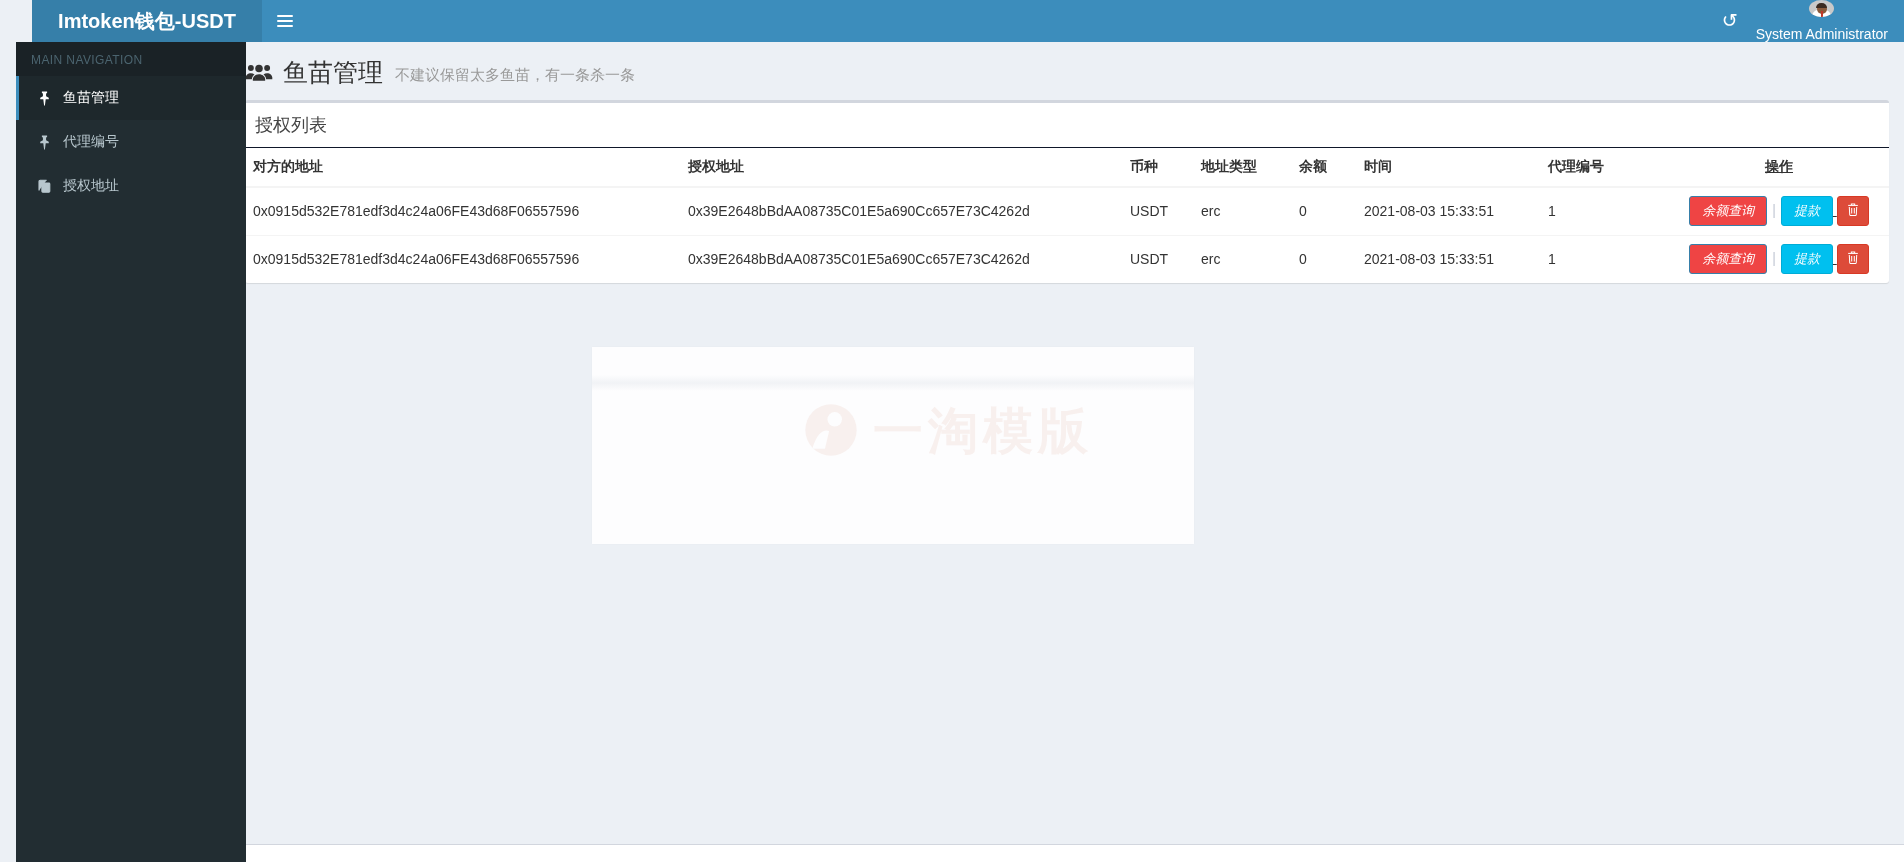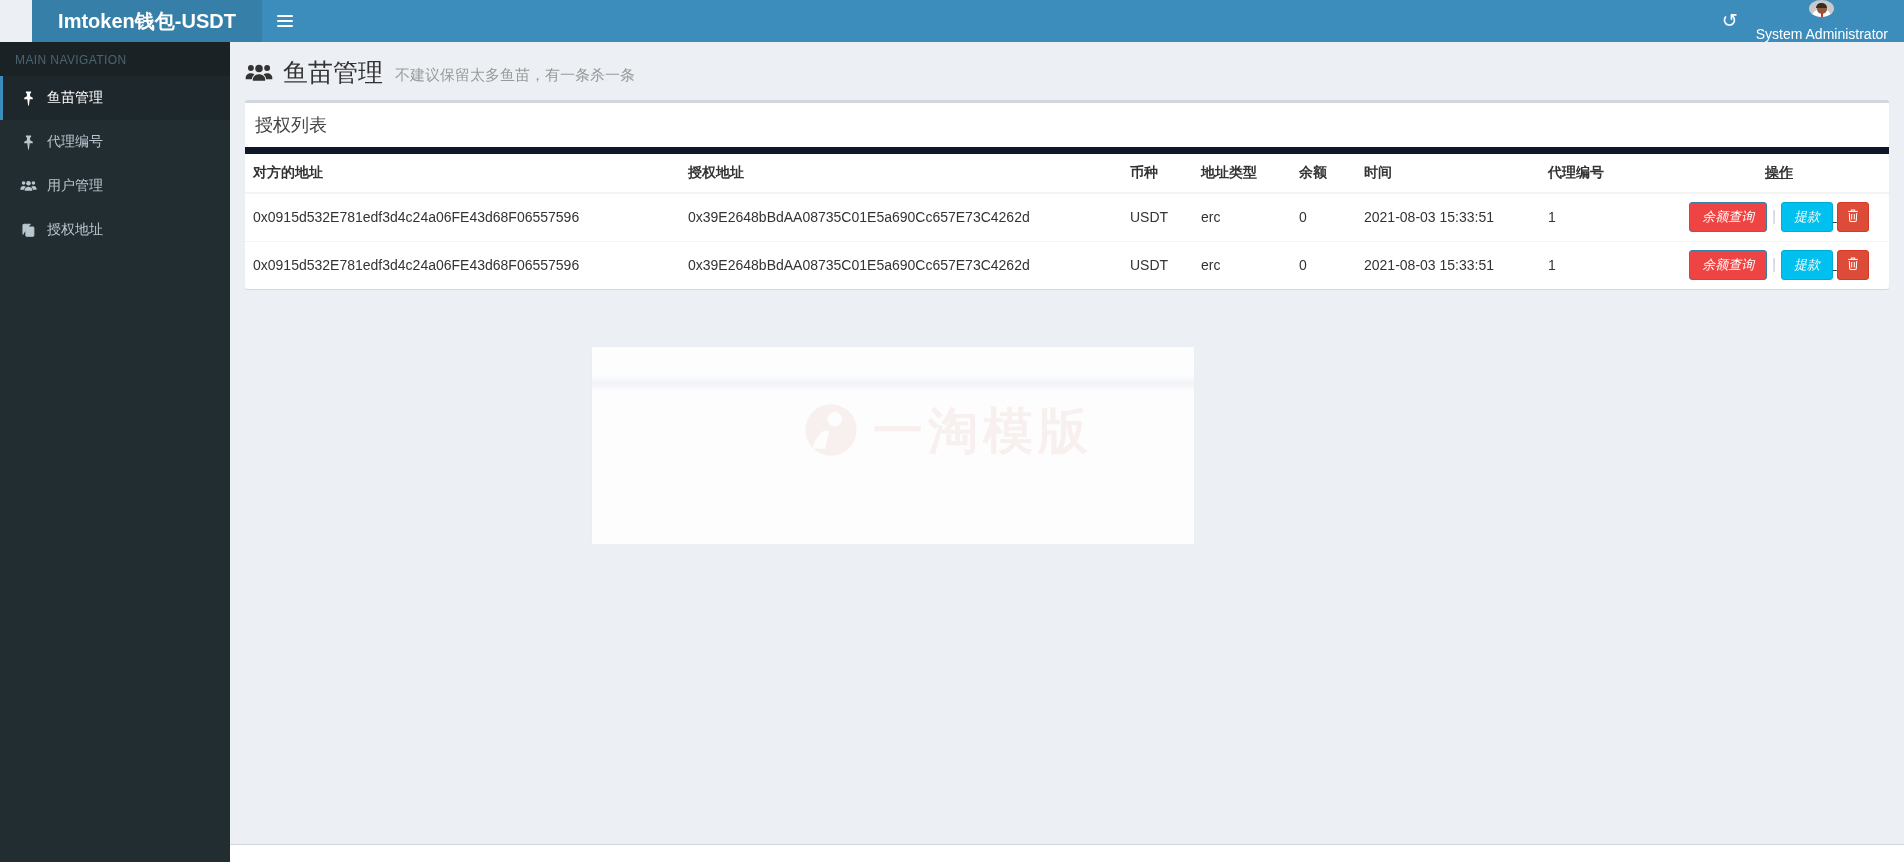--- a/index.html
+++ b/index.html
@@ -24,21 +24,21 @@
   .history-btn { color: #fff; font-size: 19px; line-height: 1; cursor: pointer; font-family: "DejaVu Sans", sans-serif; transform: translateY(-1px); }
   .user-menu { display: flex; align-items: center; gap: 9px; height: 42px; cursor: pointer; flex-direction: column; }
   .avatar { width: 25px; height: 25px; border-radius: 50%; background: #c9c9c9; position: relative; overflow: hidden; }
   .av-body { position: absolute; bottom: -6px; left: 3px; width: 19px; height: 14px; background: #fff; border-radius: 50% 50% 0 0; }
   .av-head { position: absolute; top: 4px; left: 7.5px; width: 10px; height: 10px; border-radius: 50%; background: #8a5a3b; }
   .av-hair { position: absolute; top: 3px; left: 7px; width: 11px; height: 5px; border-radius: 6px 6px 0 0; background: #3b2a20; }
   .av-tie { position: absolute; bottom: 0; left: 11.3px; width: 2.5px; height: 6px; background: #c0392b; }
   .user-name { color: #fff; font-size: 14px; }
 
   
-  .main-sidebar { position: absolute; top: 42px; left: 0; bottom: 0; width: 230px; background: #222d32; z-index: 20; }
+  .main-sidebar { position: absolute; top: 42px; left: 16px; bottom: 0; width: 230px; background: #222d32; z-index: 20; }
   .nav-section-label { color: #4b646f; background: #1a2226; font-size: 12px; padding: 11px 15px 9px; letter-spacing: .4px; }
   .sidebar-menu { list-style: none; }
   .sidebar-item {
     display: flex; align-items: center; gap: 9px;
     padding: 13px 15px; color: #b8c7ce; font-size: 14px; cursor: pointer;
     border-left: 3px solid transparent;
   }
   .sidebar-item.active { background: #1e282c; color: #fff; border-left-color: #3c8dbc; }
   .sidebar-item .s-icon { width: 20px; display: flex; justify-content: center; align-items: center; color: inherit; }
   .sidebar-item svg { fill: currentColor; }
@@ -48,21 +48,21 @@
   .content-header { padding: 14px 15px 11px; display: flex; align-items: center; gap: 10px; }
   .content-header .title-icon { color: #333; display: flex; }
   .content-header .title-icon svg { fill: #333; }
   .page-title { font-size: 25px; font-weight: normal; color: #333; }
   .page-subtitle { font-size: 15px; color: #999; margin-left: 2px; padding-top: 6px; }
 
   .box {
     margin: 0 15px; background: #fff; border-radius: 3px;
     border-top: 3px solid #d2d6de; box-shadow: 0 1px 1px rgba(0,0,0,.1);
   }
-  .box-header { padding: 10px; border-bottom: 7px solid #0f172a; }
+  .box-header { padding: 10px; border-bottom: 1px solid #0f172a; }
   .box-title { font-size: 18px; font-weight: normal; color: #444; }
 
   table.auth-table { width: 100%; border-collapse: collapse; table-layout: fixed; }
   .auth-table th {
     text-align: left; font-size: 14px; color: #333; font-weight: bold;
     padding: 10px 8px; border-bottom: 2px solid #f4f4f4; white-space: nowrap;
   }
   .auth-table td {
     font-size: 14px; color: #333; padding: 8px; height: 48px;
     vertical-align: middle; border-top: 1px solid #f4f4f4; white-space: nowrap; overflow: hidden;
@@ -134,33 +134,20 @@
       </span>
       <span>鱼苗管理</span>
     </li>
     <li class="sidebar-item">
       <span class="s-icon">
         <svg viewBox="0 0 14 16" width="13" height="15">
             <path d="M4.2.5h5.6v1.5l-1.1.5v3.1l2.9 1.7v1.6H8.3l-.8 6-.5 1.1-.5-1.1-.8-6H2.4V7.3l2.9-1.7V2.5l-1.1-.5z"></path>
           </svg>
       </span>
       <span>代理编号</span>
-    </li>
-    <li class="sidebar-item">
-      <span class="s-icon">
-        <svg viewBox="0 0 20 14" width="17" height="12">
-          <circle cx="4.2" cy="3.4" r="2.1"></circle>
-            <circle cx="15.8" cy="3.4" r="2.1"></circle>
-          <path d="M.5 11.5v-1.2c0-1.8 1.6-3.2 3.7-3.2 1 0 1.9.3 2.6.9-1.2 1-1.9 2.3-1.9 3.5z"></path>
-          <path d="M19.5 11.5v-1.2c0-1.8-1.6-3.2-3.7-3.2-1 0-1.9.3-2.6.9 1.2 1 1.9 2.3 1.9 3.5z"></path>
-          <circle cx="10" cy="3.8" r="2.7"></circle>
-          <path d="M5.6 12.6v-1.1c0-2 2-3.6 4.4-3.6s4.4 1.6 4.4 3.6v1.1z"></path>
-        </svg>
-      </span>
-      <span>用户管理</span>
     </li>
     <li class="sidebar-item">
       <span class="s-icon">
         <svg viewBox="0 0 16 16" width="14" height="14" fill="none" stroke="currentColor" stroke-width="1.3">
           <rect x="5.6" y="4.6" width="9" height="10.4" rx="1"></rect>
           <path d="M11 1.4H3.6a1.3 1.3 0 0 0-1.3 1.3V13"></path>
         </svg>
       </span>
       <span>授权地址</span>
     </li>

